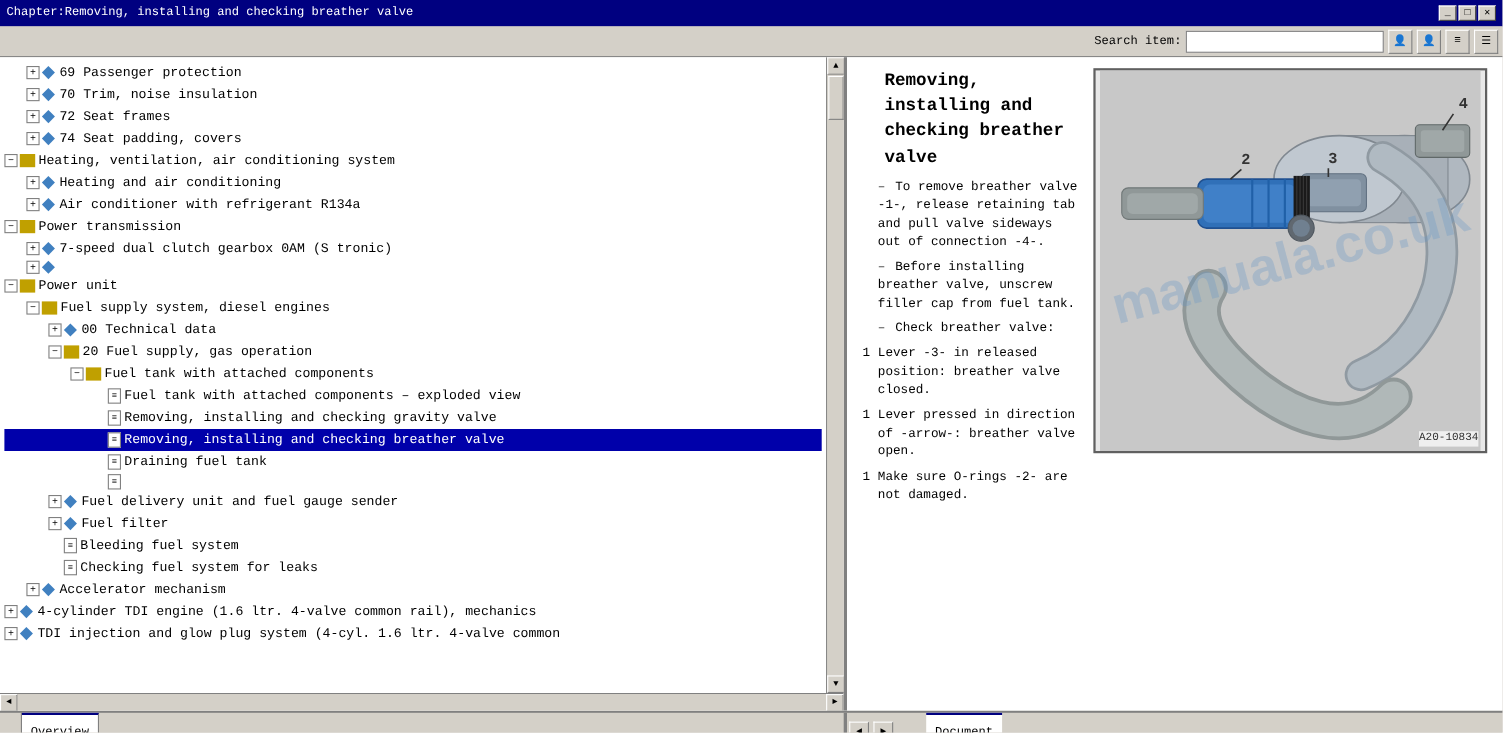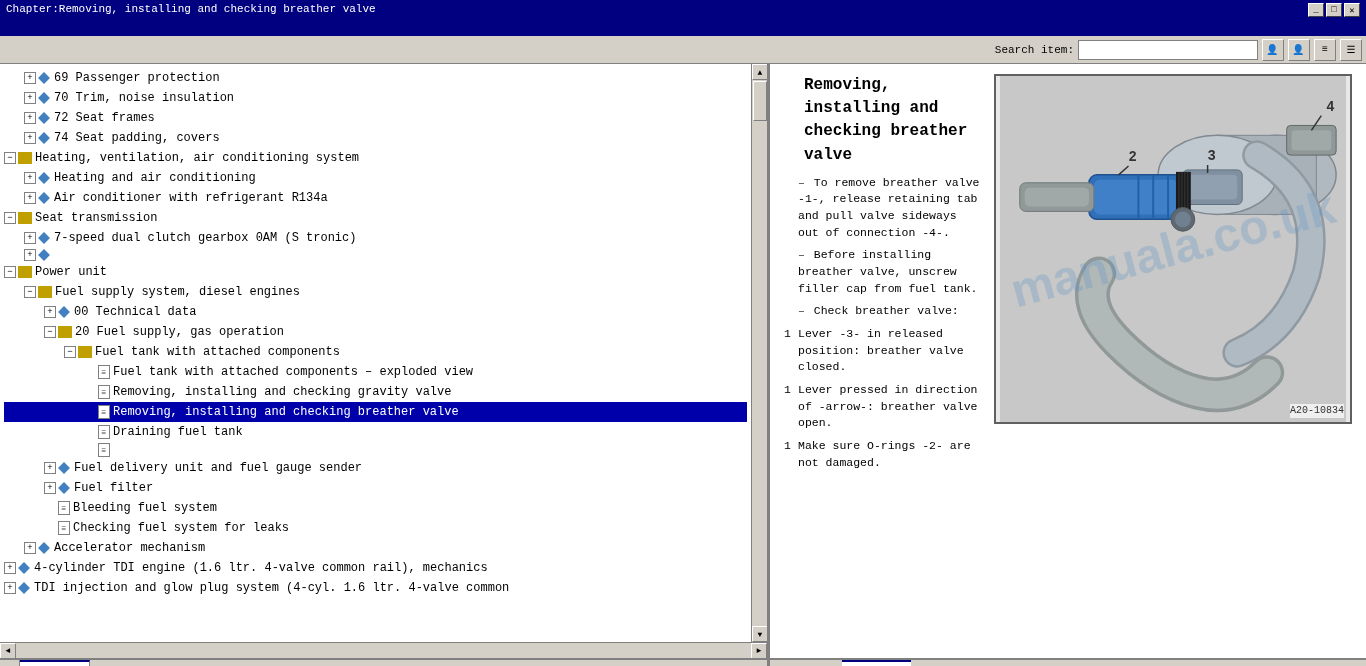--- a/index.html
+++ b/index.html
@@ -5,21 +5,22 @@
     * { margin: 0; padding: 0; box-sizing: border-box; }
     body { font-family: 'Courier New', monospace; font-size: 12px; background: #d4d0c8; width: 1366px; height: 666px; overflow: hidden; }
 
     
     .title-bar {
       background: #000080;
       color: white;
       padding: 3px 6px;
       font-size: 11px;
       display: flex;
-      height: 36px;
+      align-items: center;
+      height: 24px;
     }
 
     
     .toolbar {
       background: #d4d0c8;
       border-bottom: 1px solid #808080;
       padding: 2px 4px;
       display: flex;
       align-items: center;
       height: 28px;
@@ -443,21 +444,21 @@
 
           <div class="tree-item indent-1">
             <span class="expand-icon">+</span>
             <span class="diamond-icon"></span>
             <span>Air conditioner with refrigerant R134a</span>
           </div>
 
           <div class="tree-item">
             <span class="expand-icon">−</span>
             <span style="display:inline-block;width:14px;height:12px;background:#c0a000;margin-right:3px;flex-shrink:0;"></span>
-            <span>Seat transmission</span>
+            <span>Power transmission</span>
           </div>
 
           <div class="tree-item indent-1">
             <span class="expand-icon">+</span>
             <span class="diamond-icon"></span>
             <span>7-speed dual clutch gearbox 0AM (S tronic)</span>
           </div>
 
           <div class="tree-item indent-1">
             <span class="expand-icon">+</span>

